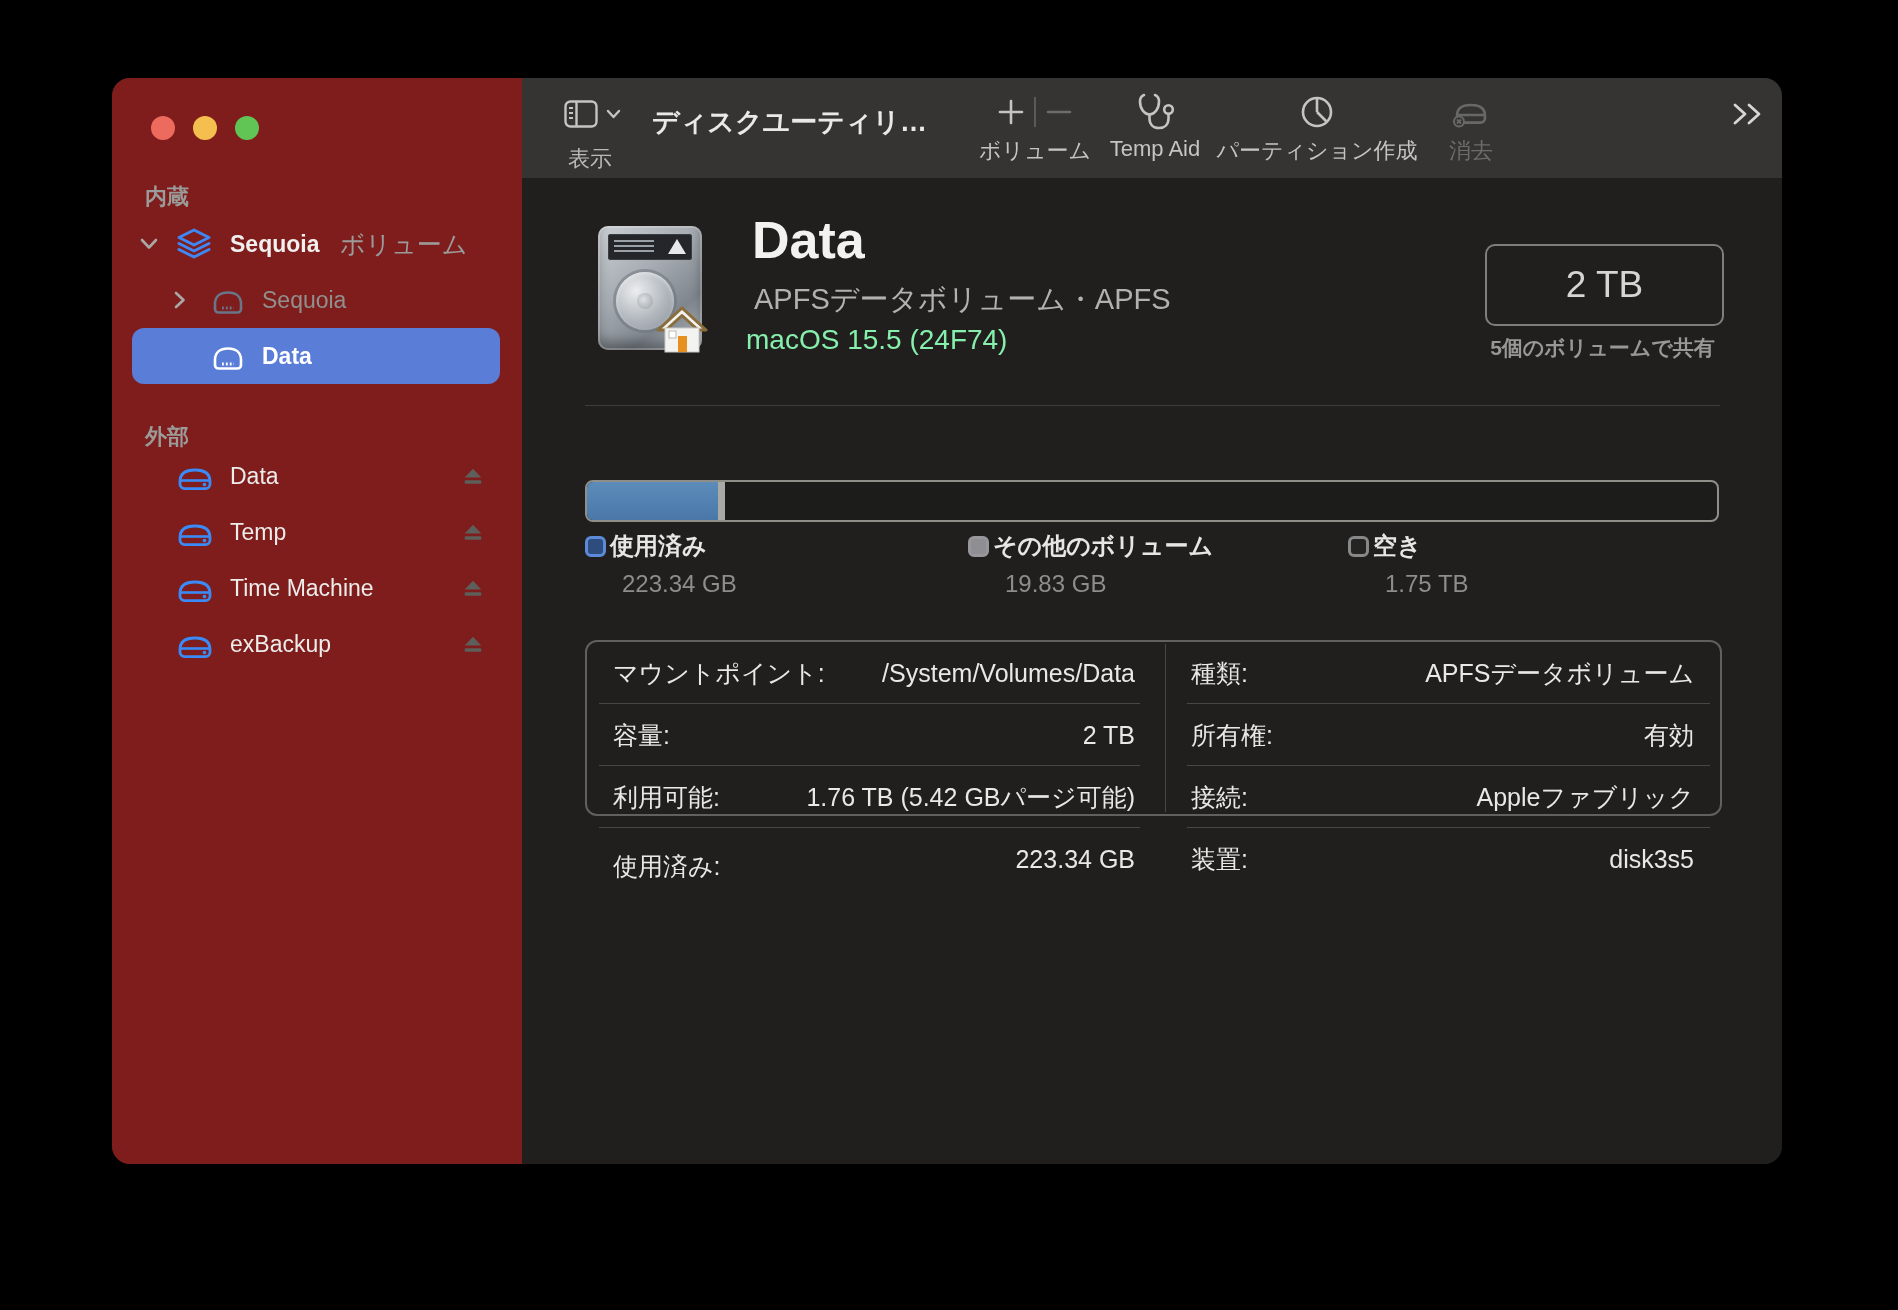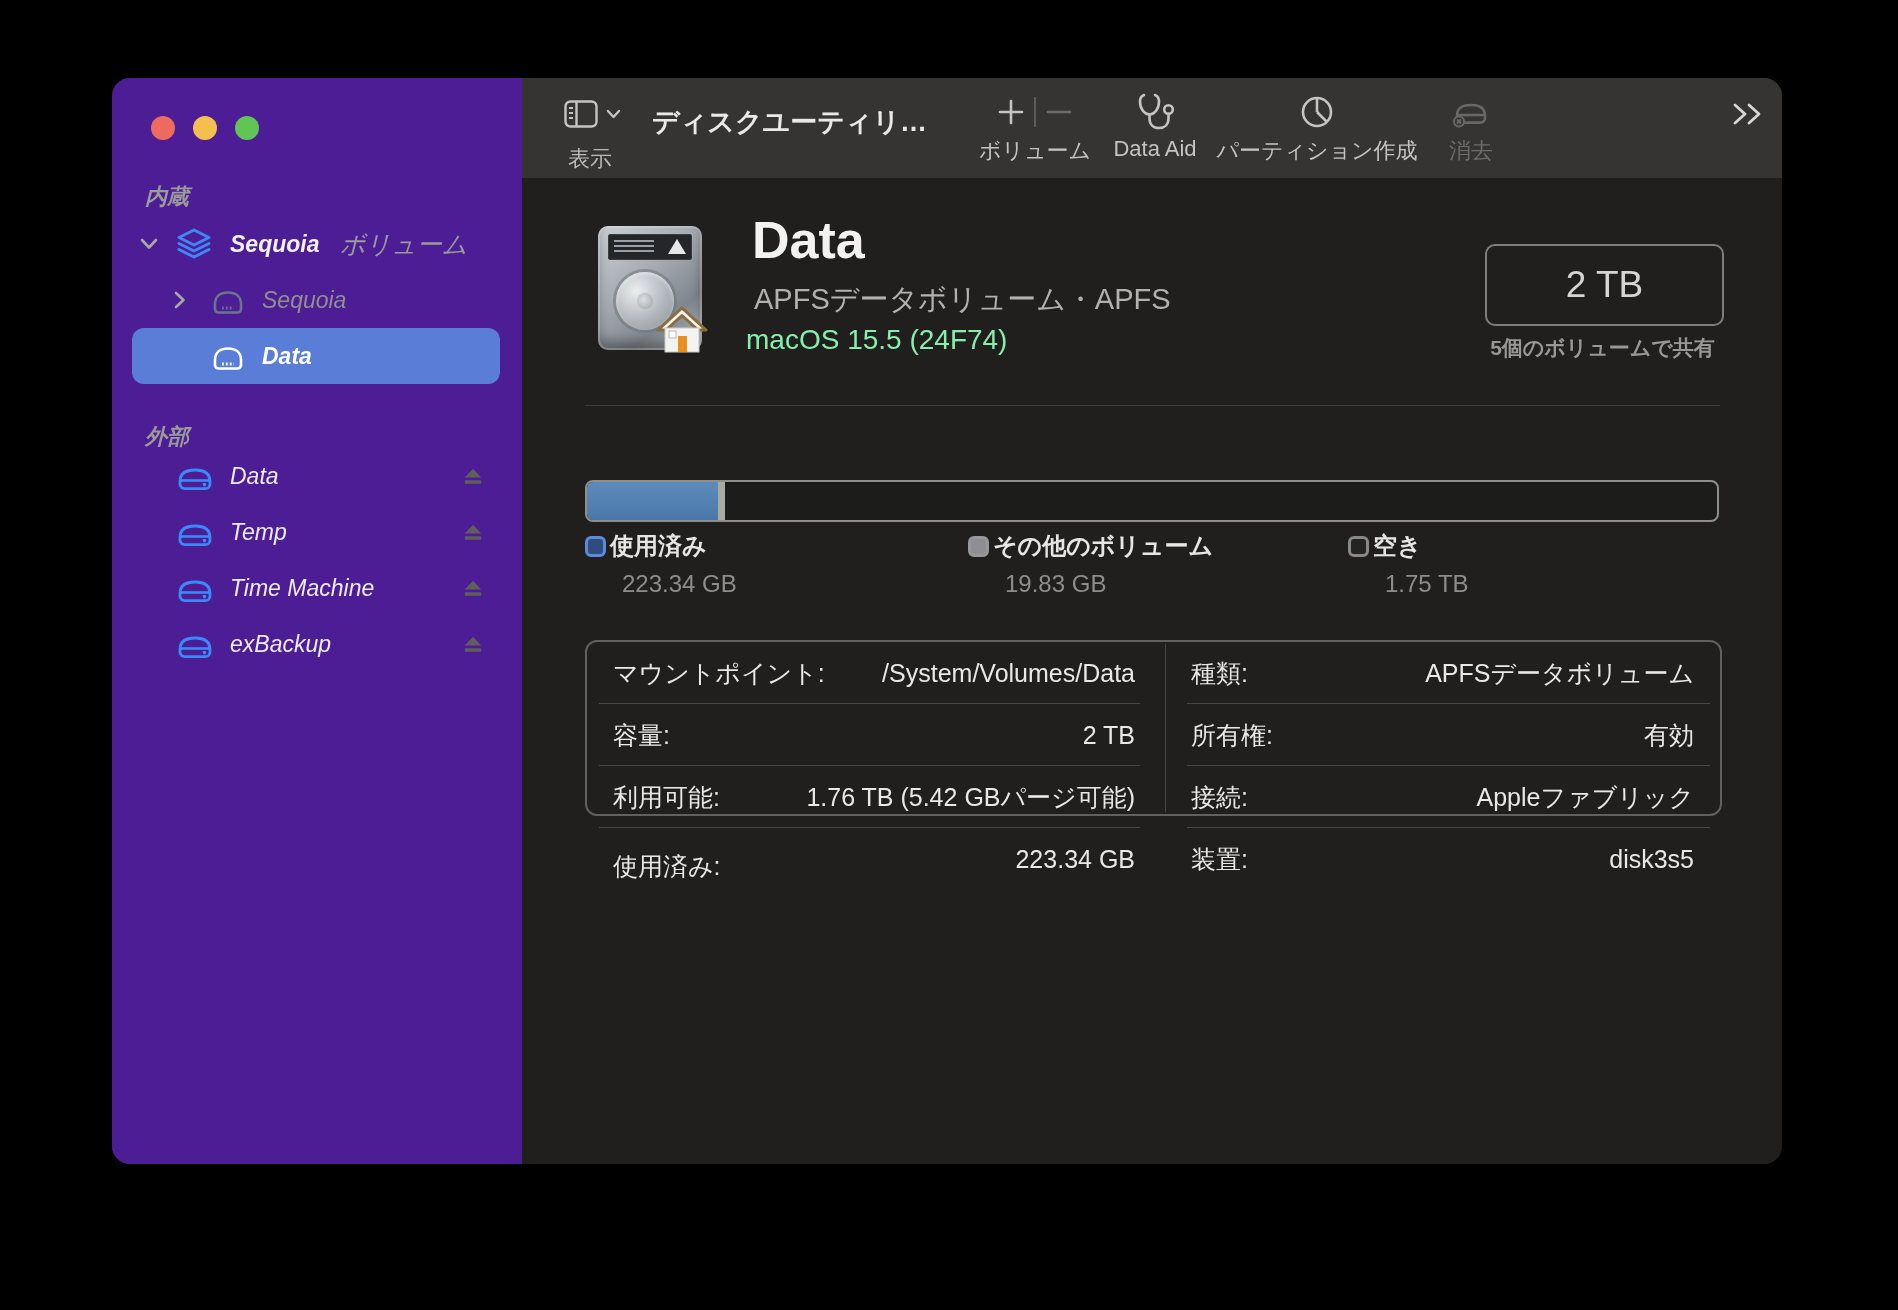--- a/index.html
+++ b/index.html
@@ -2,22 +2,22 @@
 <html><head>
 <meta charset="utf-8">
 <style>
   html,body{margin:0;padding:0;background:#000;width:1898px;height:1310px;
     font-family:"Liberation Sans","DejaVu Sans",sans-serif;
     -webkit-font-smoothing:antialiased;}
   .abs{position:absolute;}
   #window{position:absolute;left:112px;top:78px;width:1670px;height:1086px;
     border-radius:18px;overflow:hidden;background:#201f1e;}
   
-  #sidebar{position:absolute;left:0;top:0;width:410px;height:1086px;background:#4c1d95;
-    border-right:1px solid #151513;font-style:italic;}
+  #sidebar{position:absolute;left:0;top:0;width:410px;height:1086px;background:#7f1d1d;
+    border-right:1px solid #151513;}
   .tl{position:absolute;top:38px;width:24px;height:24px;border-radius:50%;}
   .sec-head{position:absolute;left:33px;font-size:22px;font-weight:600;color:#9b9b99;}
   .srow{position:absolute;left:0;width:410px;height:56px;}
   .srow .chev{position:absolute;top:50%;transform:translateY(-50%);}
   .srow .sicon{position:absolute;top:50%;transform:translateY(-50%);}
   .srow .slabel{position:absolute;top:50%;transform:translateY(-50%);font-size:23px;color:#ececea;white-space:nowrap;}
   .srow .sbadge{position:absolute;top:50%;transform:translateY(-50%);font-size:25px;color:#9b9b99;white-space:nowrap;}
   .srow .eject{position:absolute;left:350px;top:50%;transform:translateY(-50%);width:22px;height:22px;}
   #row-data-internal{left:20px;width:368px;border-radius:12px;background:#5a7dd8;}
   
@@ -246,21 +246,21 @@
     </div>
 
     <div class="tb-item" style="left:633px;">
       <div class="ticon">
         <svg width="40" height="42" viewBox="0 0 40 42">
           <path d="M9 4 C6.5 5 5 7.5 5 10.5 C5 18 9.5 23.5 14.5 23.5 S24 18 24 10.5 C24 7.5 22.5 5 20 4" fill="none" stroke="#c4c4c2" stroke-width="2.6" stroke-linecap="round"></path>
           <path d="M14.5 23.5 v4 c0 6 4 9.5 9.5 9.5 s9.5 -3.5 9.5 -9.5 v-4.5" fill="none" stroke="#c4c4c2" stroke-width="2.6" stroke-linecap="round"></path>
           <circle cx="33.5" cy="18.5" r="4.3" fill="none" stroke="#c4c4c2" stroke-width="2.6"></circle>
         </svg>
       </div>
-      <div class="tlabel">Data Aid</div>
+      <div class="tlabel">Temp Aid</div>
     </div>
 
     <div class="tb-item" style="left:795px;">
       <div class="ticon">
         <svg width="40" height="40" viewBox="0 0 40 40">
           <circle cx="20" cy="20" r="14" fill="none" stroke="#c4c4c2" stroke-width="2.6"></circle>
           <line x1="20" y1="20" x2="20" y2="6" stroke="#c4c4c2" stroke-width="2.6"></line>
           <line x1="20" y1="20" x2="30" y2="30" stroke="#c4c4c2" stroke-width="2.6"></line>
         </svg>
       </div>

